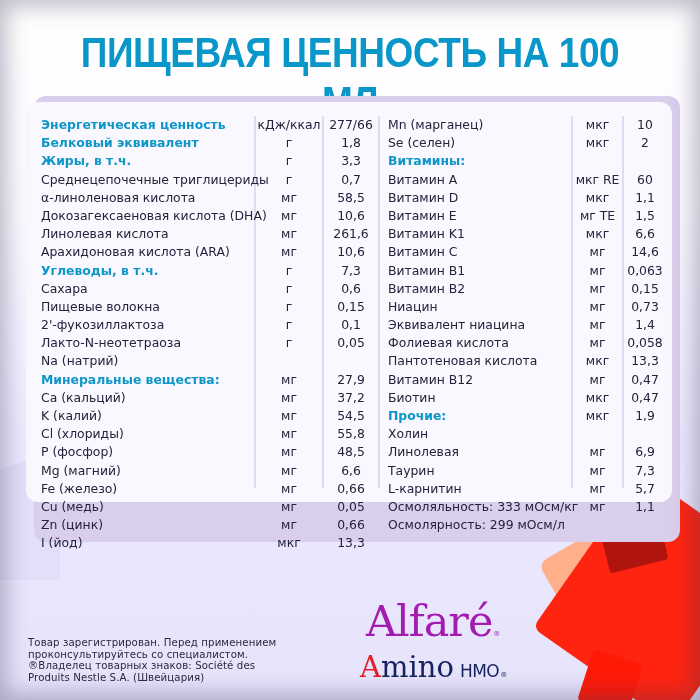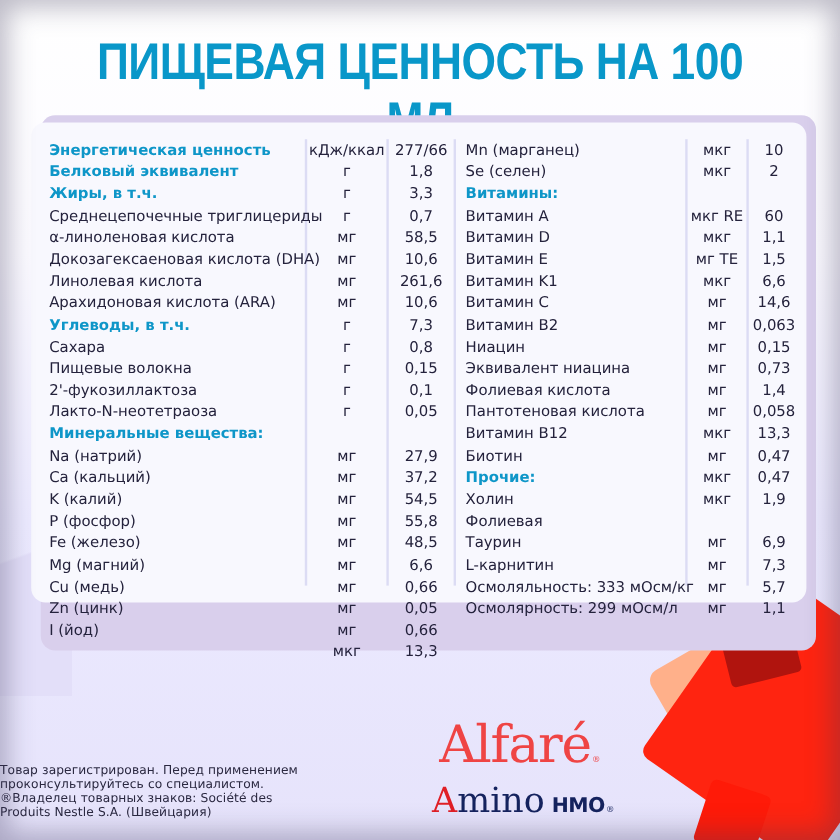--- a/index.html
+++ b/index.html
@@ -39,36 +39,36 @@
   }
   .col { position: absolute; top: 14px; }
   .row {
     height: 18.2px; line-height: 18.2px; font-size: 12.4px; color: #24223c;
     white-space: nowrap;
   }
   .row.head { color: #0e96c8; font-weight: bold; }
   .unit, .val { text-align: center; }
   .red-shapes { position: absolute; left: 0; top: 0; width: 700px; height: 700px; z-index: 0; overflow: hidden; }
   .footer-text {
-    position: absolute; left: 0; top: 637px; z-index: 5;
+    position: absolute; left: 28px; top: 637px; z-index: 5;
     font-family: "DejaVu Sans", sans-serif; font-size: 10.2px; line-height: 11.6px;
     color: #2a2840; white-space: nowrap; letter-spacing: 0.1px;
   }
   .logo { position: absolute; left: 340px; top: 596px; z-index: 5; }
   .logo-alfare {
     position: absolute; left: 26px; top: 0px;
-    font-family: "DejaVu Serif", serif; font-size: 43px; color: #ef4444; letter-spacing: -1px;
+    font-family: "DejaVu Serif", serif; font-size: 43px; color: #a21caf; letter-spacing: -1px;
     white-space: nowrap;
   }
   .logo-amino {
     position: absolute; left: 20px; top: 54px; white-space: nowrap;
     font-family: "DejaVu Serif", serif; font-size: 29px; color: #15235e;
   }
   .logo-amino .a { color: #e01f26; }
-  .logo-hmo { font-family: "DejaVu Sans", sans-serif; font-weight: bold; font-size: 17px; margin-left: 6px; letter-spacing: -0.5px; }
+  .logo-hmo { font-family: "DejaVu Sans", sans-serif; font-weight: normal; font-size: 17px; margin-left: 6px; letter-spacing: -0.5px; }
   .reg { font-size: 7px; vertical-align: baseline; margin-left: 1px; }
 </style>
 </head>
 <body>
 
 <div class="wedge"></div>
 
 <svg class="red-shapes" viewBox="0 0 700 700">
   <g transform="rotate(-30 640 620)">
     <rect x="580" y="520" width="140" height="160" rx="10" fill="#ffb08a"></rect>
@@ -101,27 +101,28 @@
       <div class="row ">Среднецепочечные триглицериды</div>
       <div class="row ">α-линоленовая кислота</div>
       <div class="row ">Докозагексаеновая кислота (DHA)</div>
       <div class="row ">Линолевая кислота</div>
       <div class="row ">Арахидоновая кислота (ARA)</div>
       <div class="row  head">Углеводы, в т.ч.</div>
       <div class="row ">Сахара</div>
       <div class="row ">Пищевые волокна</div>
       <div class="row ">2'-фукозиллактоза</div>
       <div class="row ">Лакто-N-неотетраоза</div>
+      <div class="row ">Na (натрий)</div>
       <div class="row  head">Минеральные вещества:</div>
-      <div class="row ">Na (натрий)</div>
       <div class="row ">Ca (кальций)</div>
       <div class="row ">K (калий)</div>
+      <div class="row ">Cl (хлориды)</div>
       <div class="row ">P (фосфор)</div>
+      <div class="row ">Mg (магний)</div>
       <div class="row ">Fe (железо)</div>
-      <div class="row ">Mg (магний)</div>
       <div class="row ">Cu (медь)</div>
       <div class="row ">Zn (цинк)</div>
       <div class="row ">I (йод)</div>
     </div>
   <div class="col" style="left:230px;width:66px" id="lunits">
       <div class="row unit">кДж/ккал</div>
       <div class="row unit">г</div>
       <div class="row unit">г</div>
       <div class="row unit">г</div>
       <div class="row unit">мг</div>
@@ -148,21 +149,21 @@
   <div class="col" style="left:298px;width:54px" id="lvals">
       <div class="row val">277/66</div>
       <div class="row val">1,8</div>
       <div class="row val">3,3</div>
       <div class="row val">0,7</div>
       <div class="row val">58,5</div>
       <div class="row val">10,6</div>
       <div class="row val">261,6</div>
       <div class="row val">10,6</div>
       <div class="row val">7,3</div>
-      <div class="row val">0,8</div>
+      <div class="row val">0,6</div>
       <div class="row val">0,15</div>
       <div class="row val">0,1</div>
       <div class="row val">0,05</div>
       <div class="row val"></div>
       <div class="row val">27,9</div>
       <div class="row val">37,2</div>
       <div class="row val">54,5</div>
       <div class="row val">55,8</div>
       <div class="row val">48,5</div>
       <div class="row val">6,6</div>
@@ -173,30 +174,31 @@
     </div>
   <div class="col" style="left:362px;width:183px" id="rnames">
       <div class="row ">Mn (марганец)</div>
       <div class="row ">Se (селен)</div>
       <div class="row  head">Витамины:</div>
       <div class="row ">Витамин A</div>
       <div class="row ">Витамин D</div>
       <div class="row ">Витамин E</div>
       <div class="row ">Витамин K1</div>
       <div class="row ">Витамин C</div>
+      <div class="row ">Витамин B1</div>
       <div class="row ">Витамин B2</div>
       <div class="row ">Ниацин</div>
       <div class="row ">Эквивалент ниацина</div>
       <div class="row ">Фолиевая кислота</div>
       <div class="row ">Пантотеновая кислота</div>
       <div class="row ">Витамин B12</div>
       <div class="row ">Биотин</div>
       <div class="row  head">Прочие:</div>
       <div class="row ">Холин</div>
-      <div class="row ">Фолиевая</div>
+      <div class="row ">Линолевая</div>
       <div class="row ">Таурин</div>
       <div class="row ">L-карнитин</div>
       <div class="row ">Осмоляльность: 333 мОсм/кг</div>
       <div class="row ">Осмолярность: 299 мОсм/л</div>
     </div>
   <div class="col" style="left:547px;width:49px" id="runits">
       <div class="row unit">мкг</div>
       <div class="row unit">мкг</div>
       <div class="row unit"></div>
       <div class="row unit">мкг RE</div>

